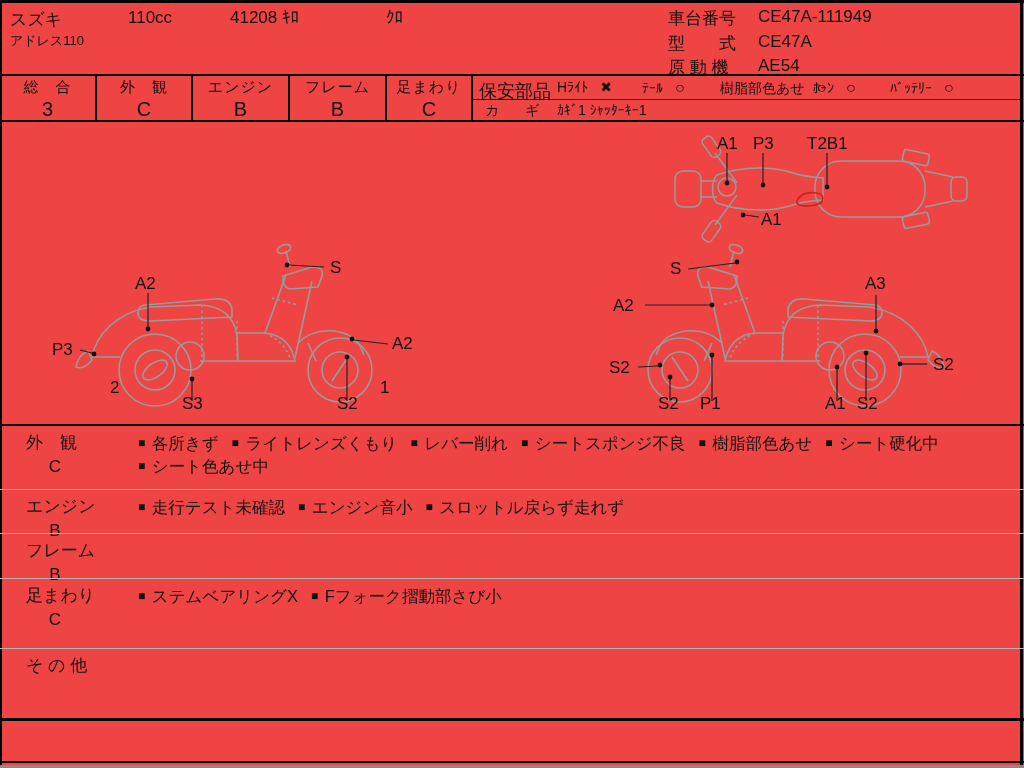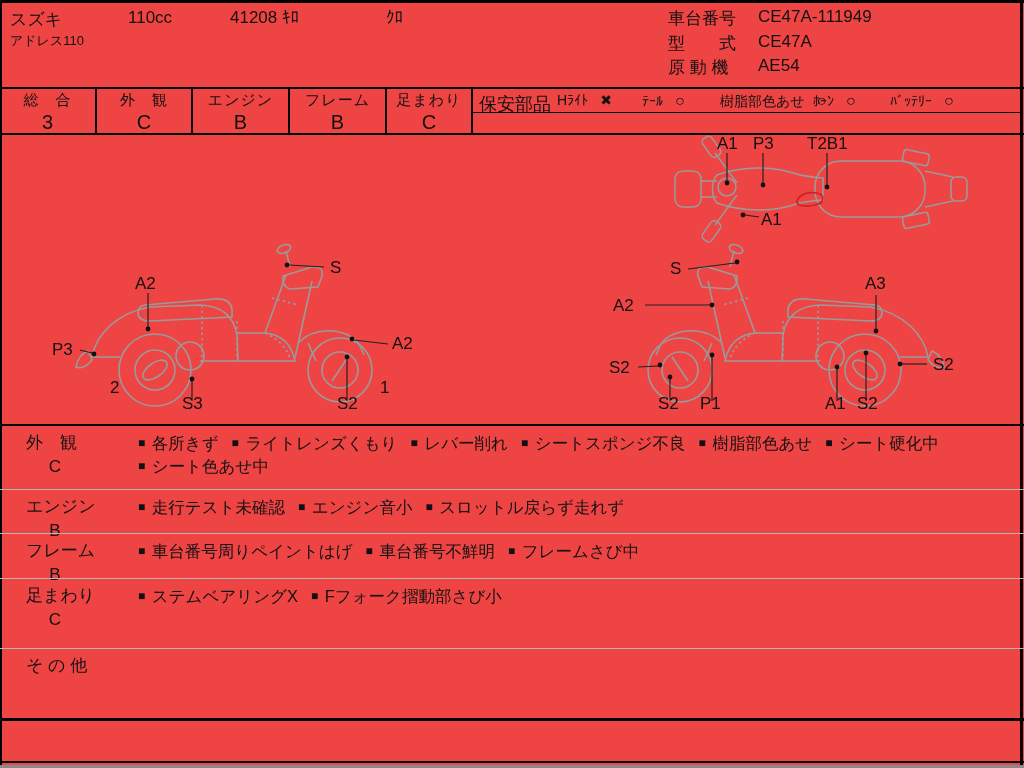--- a/index.html
+++ b/index.html
@@ -11,21 +11,21 @@
   
   .edge-top{left:0;top:0;width:1024px;height:3px;background:#000;}
   .edge-left{left:0;top:0;width:2px;height:765px;background:#000;}
   .edge-right{left:1020px;top:0;width:3px;height:765px;background:#000;}
   .edge-bottom{left:0;top:761px;width:1024px;height:2px;background:#000;}
   .edge-foot{left:0;top:765px;width:1024px;height:3px;background:#8a8a8a;}
   
   .h-txt{font-size:17px;white-space:nowrap;}
   .h-model{font-size:13px;}
   
-  .grade-band{left:0;top:87px;width:1024px;height:48px;border-top:2px solid #000;border-bottom:2px solid #000;box-sizing:border-box;}
+  .grade-band{left:0;top:74px;width:1024px;height:48px;border-top:2px solid #000;border-bottom:2px solid #000;box-sizing:border-box;}
   .gcell{position:absolute;top:0;height:46px;border-right:2px solid #000;box-sizing:border-box;text-align:center;}
   .glabel{font-size:15px;margin-top:2px;letter-spacing:1px;}
   .gvalue{font-size:20px;margin-top:1px;}
   .safety{position:absolute;top:0;left:473px;width:547px;height:46px;}
   .srow1{position:absolute;left:0;top:0;width:547px;height:24px;border-bottom:1px solid #000;box-sizing:border-box;}
   .srow2{position:absolute;left:0;top:24px;width:547px;height:22px;}
   .stitle{position:absolute;left:6px;top:3px;font-size:18px;}
   .sitem{position:absolute;top:3px;font-size:14px;white-space:nowrap;}
   .smark{font-size:16px;margin-left:12px;}
   .smark.x{font-weight:bold;font-size:14px;}
@@ -102,20 +102,24 @@
         </span>
         <span class="sitem" style="left:247px;">
           <span>樹脂部色あせ</span><span class="smark">○</span>
         </span>
         <span class="sitem" style="left:340px;">
           <span>ﾎｰﾝ</span><span class="smark">○</span>
         </span>
         <span class="sitem" style="left:417px;">
           <span>ﾊﾞｯﾃﾘｰ</span><span class="smark">○</span>
         </span>
+      </div>
+      <div class="srow2">
+        <span class="skey-l">カ　ギ</span>
+        <span class="skey-v">ｶｷﾞ1 ｼｬｯﾀｰｷｰ1</span>
       </div>
     </div>
   </div>
 
   <svg width="0" height="0" style="position:absolute" aria-hidden="true">
     <defs>
       <g id="sv-scooter" stroke="#9a9a9a" stroke-width="1.6" fill="none">
         <circle cx="105" cy="127" r="36"></circle>
         <circle cx="105" cy="127" r="20"></circle>
         <ellipse cx="105" cy="127" rx="14" ry="7" transform="rotate(-35 105 127)"></ellipse>
@@ -257,21 +261,20 @@
       <div class="cl2">B</div>
     </div>
     <div class="citems"><span class="citem"><span class="cbullet">■</span> 走行テスト未確認</span><span class="citem"><span class="cbullet">■</span> エンジン音小</span><span class="citem"><span class="cbullet">■</span> スロットル戻らず走れず</span></div>
   </div>
 
   <div class="crow" style="top:533px;height:45px;border-top:1px solid #b5b5b5;">
     <div class="clabel">
       <div class="cl1">フレーム</div>
       <div class="cl2">B</div>
     </div>
-    <div class="citems"><span class="citem"><span class="cbullet">■</span> 車台番号周りペイントはげ</span><span class="citem"><span class="cbullet">■</span> 車台番号不鮮明</span><span class="citem"><span class="cbullet">■</span> フレームさび中</span></div>
   </div>
 
   <div class="crow" style="top:578px;height:70px;border-top:1px solid #b5b5b5;">
     <div class="clabel">
       <div class="cl1">足まわり</div>
       <div class="cl2">C</div>
     </div>
     <div class="citems"><span class="citem"><span class="cbullet">■</span> ステムベアリングX</span><span class="citem"><span class="cbullet">■</span> Fフォーク摺動部さび小</span></div>
   </div>
 

